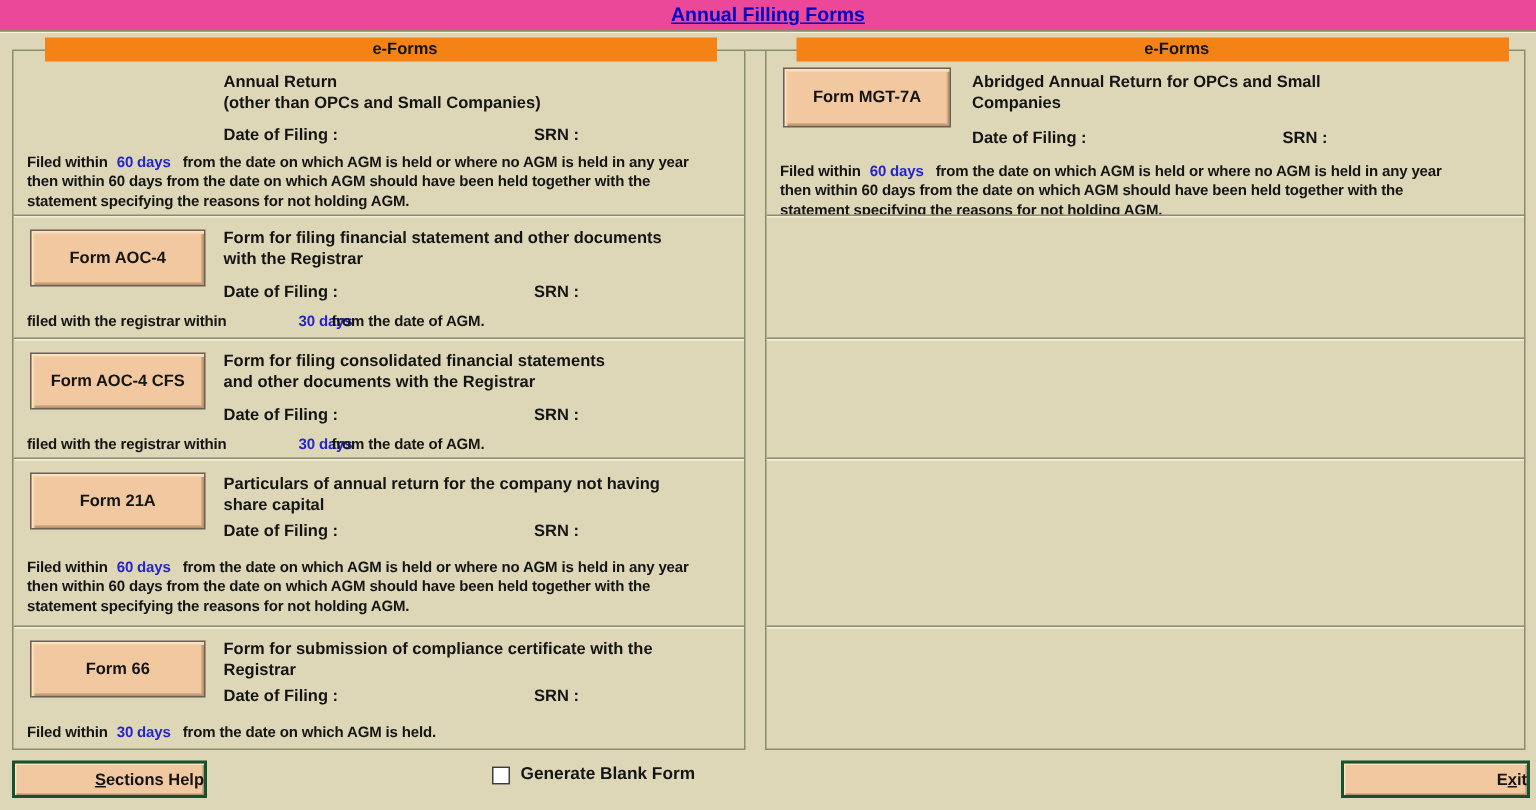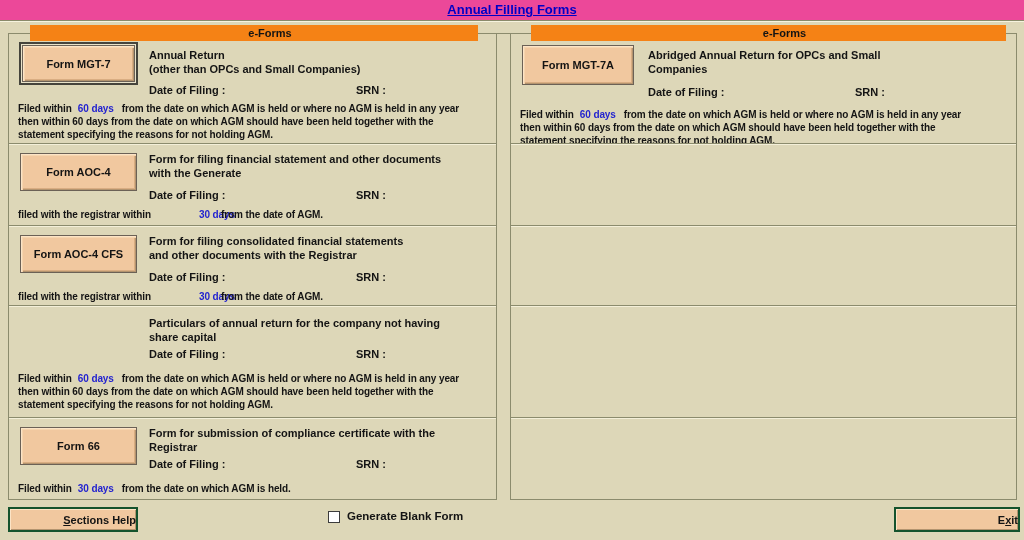--- a/index.html
+++ b/index.html
@@ -93,21 +93,20 @@
   <div class="titlebar">
     <span class="title">Annual Filling Forms</span>
   </div>
 
   <div id="gap-connector"></div>
 
   <div class="panel left">
     <div class="eforms">e-Forms</div>
 
     <div class="row" style="height:109px">
-      <button class="formbtn primary">Form MGT-7</button>
       <div class="desc" style="top:14px">
         <div>Annual Return</div>
         <div>(other than OPCs and Small Companies)</div>
       </div>
       <div class="dateline" style="top:50px">
         <span>Date of Filing :</span>
         <span class="srn">SRN :</span>
       </div>
       <div class="filed" style="top:68px">
         <div class="line">
@@ -115,21 +114,21 @@
         </div>
         <div class="line">then within 60 days from the date on which AGM should have been held together with the</div>
         <div class="line">statement specifying the reasons for not holding AGM.</div>
       </div>
     </div>
 
     <div class="row" style="height:82px">
       <button class="formbtn">Form AOC-4</button>
       <div class="desc" style="top:8px">
         <div>Form for filing financial statement and other documents</div>
-        <div>with the Generate</div>
+        <div>with the Registrar</div>
       </div>
       <div class="dateline" style="top:45px">
         <span>Date of Filing :</span>
         <span class="srn">SRN :</span>
       </div>
       <div class="filed overlap" style="top:64px">
         <span class="prefix">filed with the registrar within</span>
         <span class="days">30 days</span>
         <span class="suffix">from the date of AGM.</span>
       </div>
@@ -146,20 +145,21 @@
         <span class="srn">SRN :</span>
       </div>
       <div class="filed overlap" style="top:64px">
         <span class="prefix">filed with the registrar within</span>
         <span class="days">30 days</span>
         <span class="suffix">from the date of AGM.</span>
       </div>
     </div>
 
     <div class="row" style="height:112px">
+      <button class="formbtn">Form 21A</button>
       <div class="desc" style="top:10px">
         <div>Particulars of annual return for the company not having</div>
         <div>share capital</div>
       </div>
       <div class="dateline" style="top:42px">
         <span>Date of Filing :</span>
         <span class="srn">SRN :</span>
       </div>
       <div class="filed" style="top:66px">
         <div class="line">

